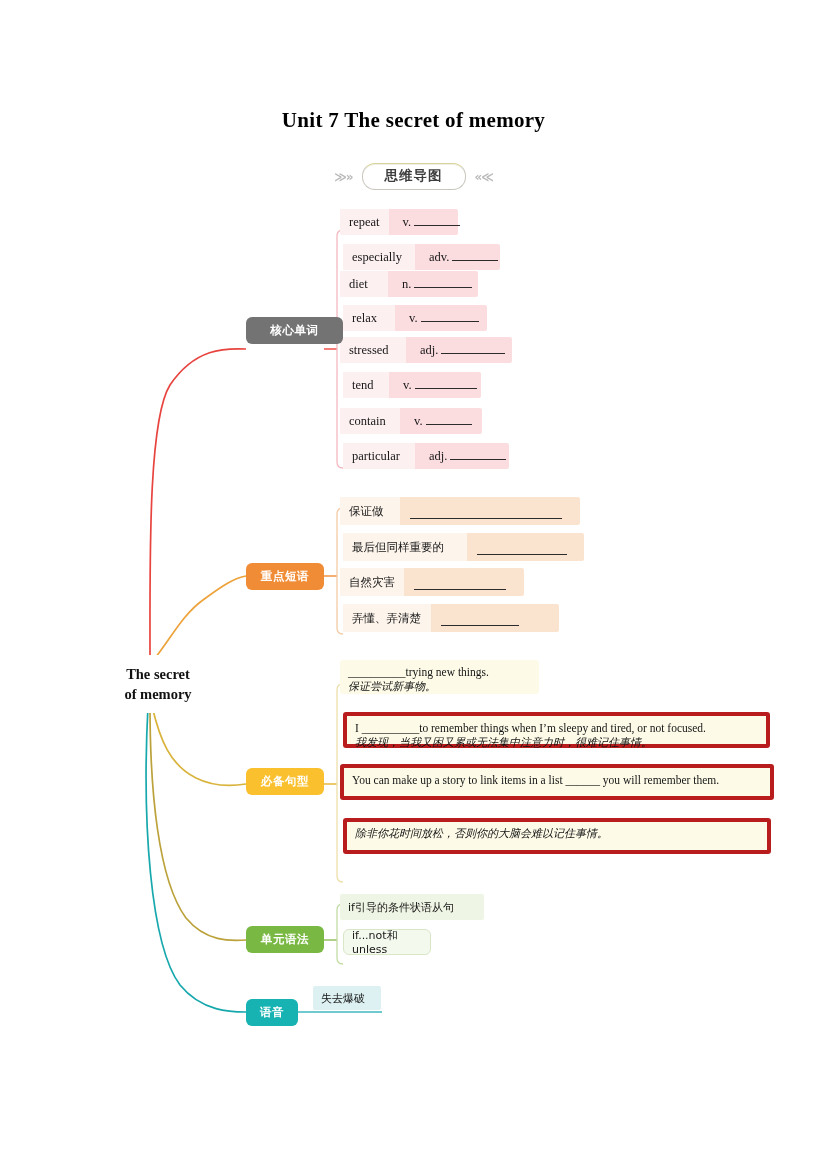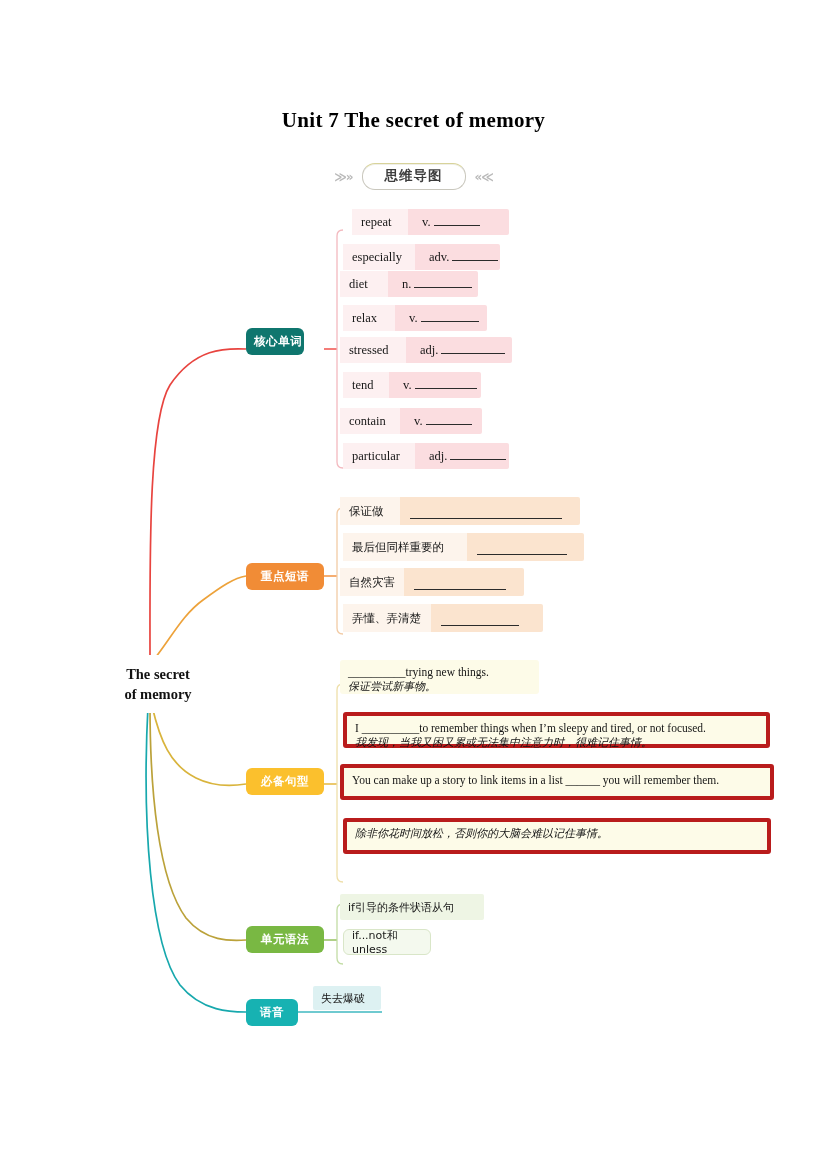--- a/index.html
+++ b/index.html
@@ -95,21 +95,21 @@
     font-family: "DejaVu Sans", sans-serif;
     font-size: 11.5px;
     font-weight: bold;
     letter-spacing: 0.6px;
     text-align: center;
     padding: 6px 8px 6px 8px;
     box-sizing: border-box;
     z-index: 4;
     white-space: nowrap;
   }
-  #label-words    { left: 246px; top: 328px; width: 58px; background: #0f766e; }
+  #label-words    { left: 246px; top: 317px; width: 97px; background: #737373; }
   #label-phrases  { left: 246px; top: 563px; width: 78px; background: #f18c36; }
   #label-patterns { left: 246px; top: 768px; width: 78px; background: #fbc02d; }
   #label-grammar  { left: 246px; top: 926px; width: 78px; background: #79b843; }
   #label-phonetic { left: 246px; top: 999px; width: 52px; background: #17b2b2; }
 
   
   .item {
     position: absolute;
     box-sizing: border-box;
     display: flex;
@@ -281,21 +281,21 @@
   <div>The secret</div>
   <div>of memory</div>
 </div>
 
 <div class="branch-label" id="label-words">核心单词</div>
 <div class="branch-label" id="label-phrases">重点短语</div>
 <div class="branch-label" id="label-patterns">必备句型</div>
 <div class="branch-label" id="label-grammar">单元语法</div>
 <div class="branch-label" id="label-phonetic">语音</div>
 
-<div class="item word-row" style="left:340px; top:209px; width:157px;margin-left:12px;">
+<div class="item word-row" style="left:340px; top:209px; width:118px;">
   <span class="word-term" style="width:56px;">repeat</span>
   <span class="word-pos">
     <span>v.</span>
       <span class="blank" style="width:46px;"></span>
   </span>
 </div>
 
 <div class="item word-row" style="left:343px; top:244px; width:157px;">
   <span class="word-term" style="width:72px;">especially</span>
   <span class="word-pos">
@@ -366,21 +366,21 @@
     </span>
 </div>
 
 <div class="item phrase-row" style="left:340px; top:568px; width:184px;">
   <span class="phrase-term" style="width:64px;">自然灾害</span>
   <span class="phrase-blankwrap">
       <span class="blank" style="width:92px;"></span>
     </span>
 </div>
 
-<div class="item phrase-row" style="left:343px; top:604px; width:200px;">
+<div class="item phrase-row" style="left:343px; top:604px; width:216px;">
   <span class="phrase-term" style="width:88px;">弄懂、弄清楚</span>
   <span class="phrase-blankwrap">
       <span class="blank" style="width:78px;"></span>
     </span>
 </div>
 
 <div class="sent-block plain" style="left:340px; top:660px; width:199px; height:34px;">
   <div class="sent-en">__________trying new things.</div>
   <div class="sent-zh">保证尝试新事物。</div>
 </div>

